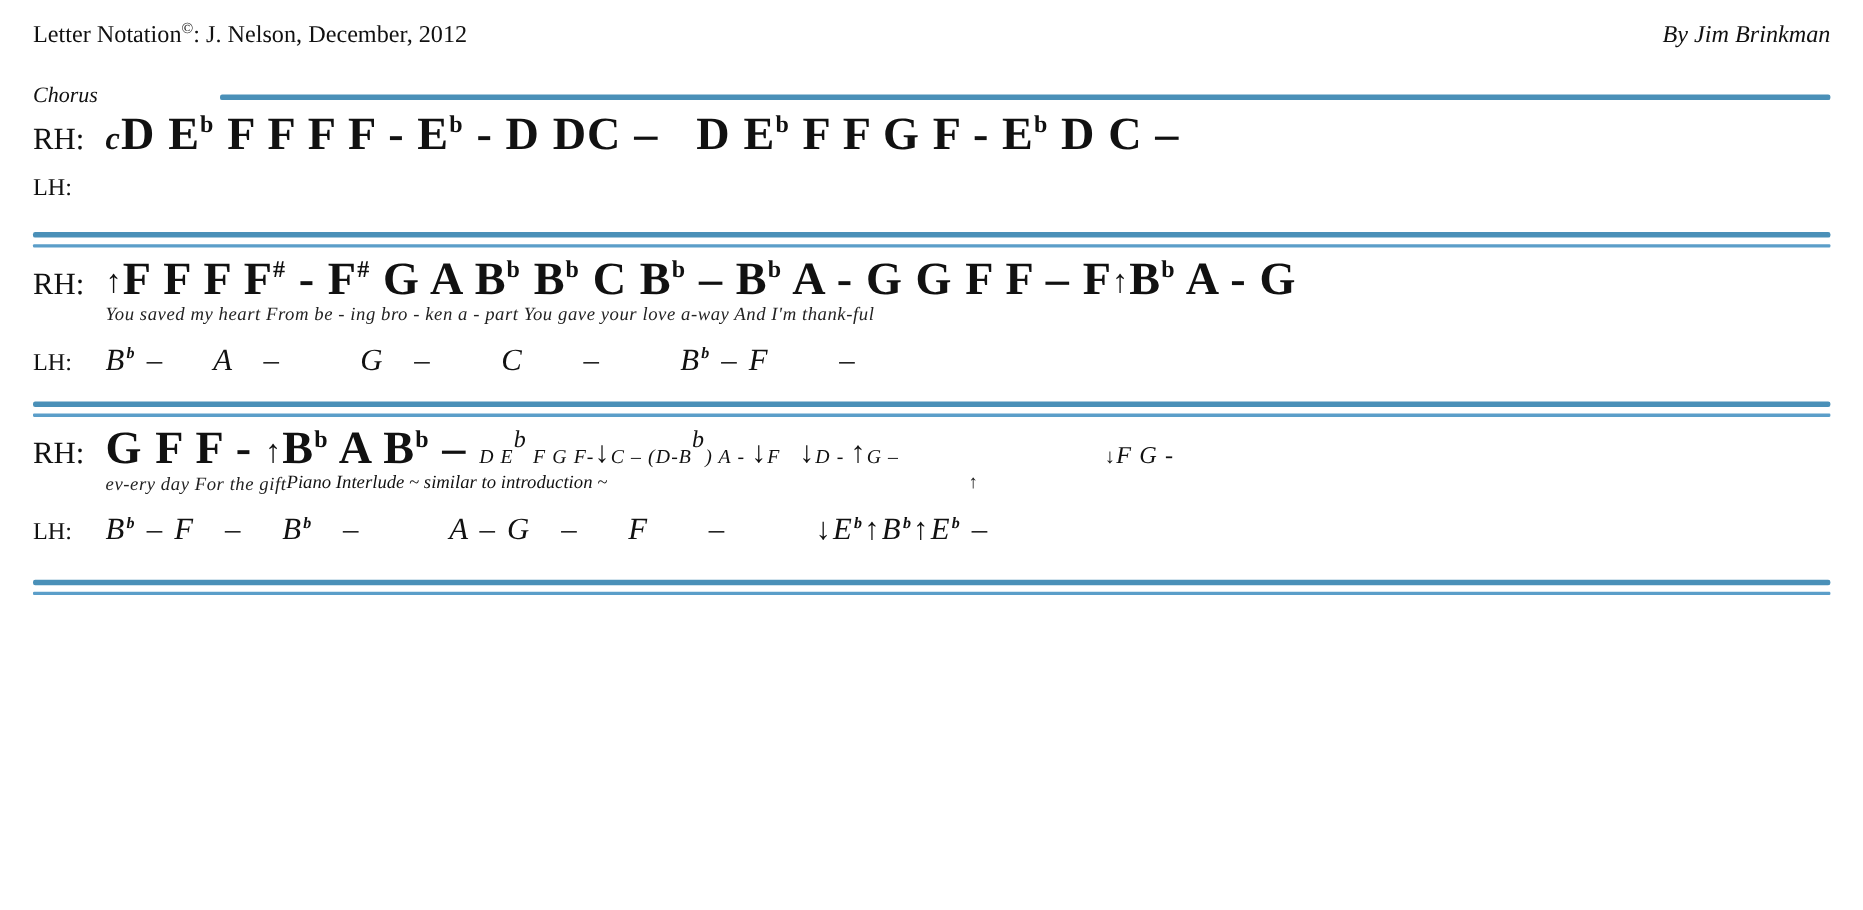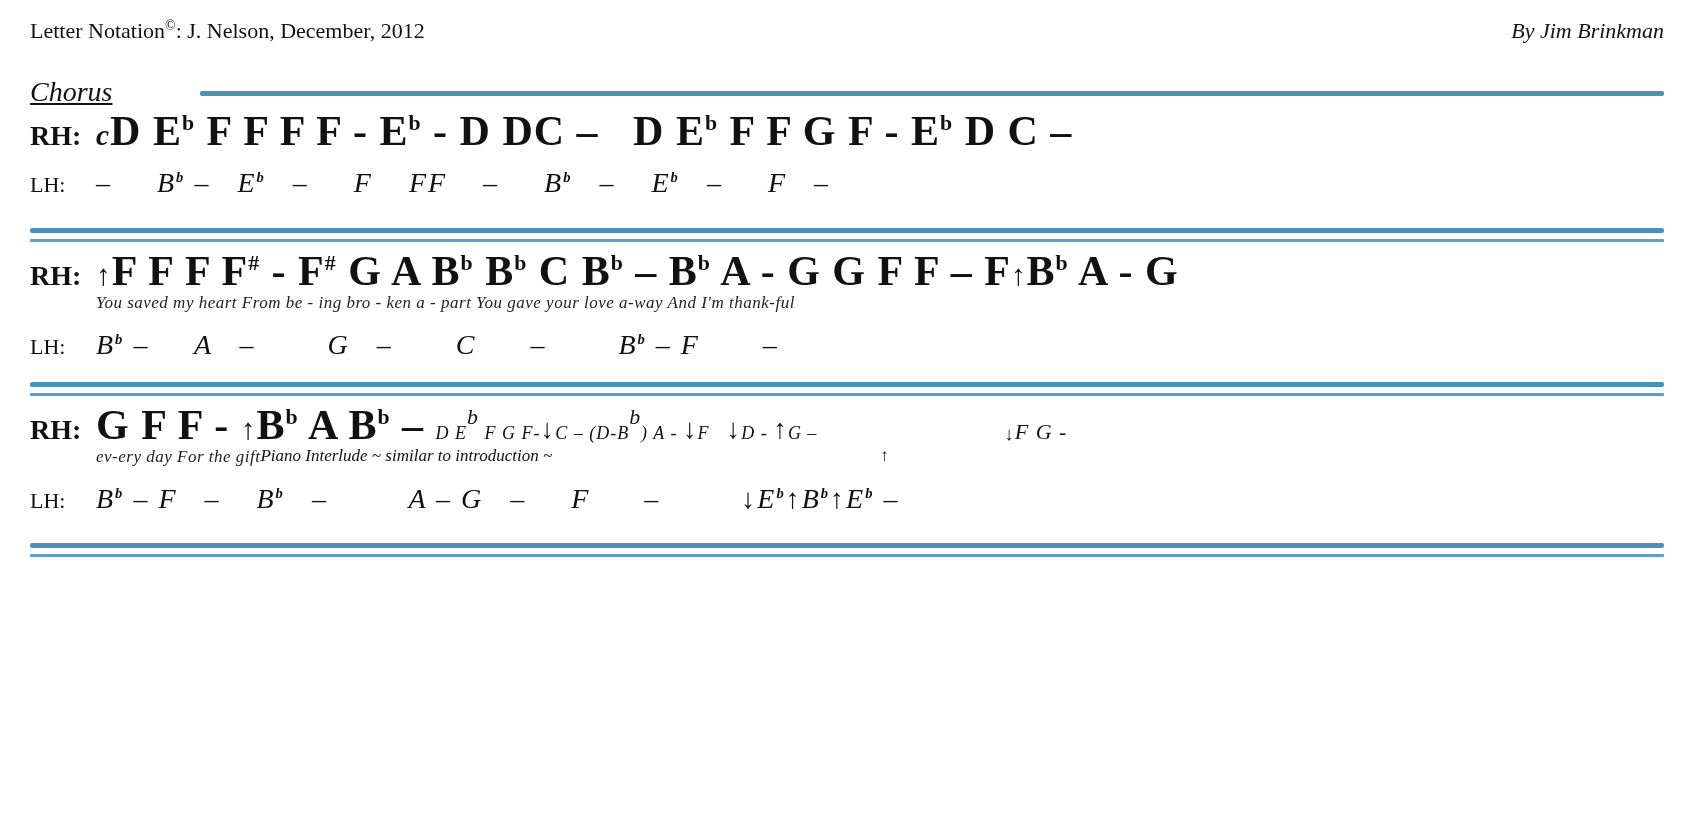--- a/index.html
+++ b/index.html
@@ -31,22 +31,21 @@
     }
     .blue-line-thin {
       height: 3px;
       background: #5b9ec9;
       border-radius: 1px;
       margin: 2px 0 2px 0;
     }
 
     .section-title {
       font-style: italic;
-      font-size: 28px;
-      text-decoration: underline;
+      font-size: 20px;
       margin-bottom: 2px;
       display: inline-block;
       text-align: center;
     }
 
     .section-header-row {
       display: flex;
       align-items: center;
       gap: 0;
       margin-bottom: 0px;
@@ -64,21 +63,21 @@
       align-items: baseline;
       font-size: 42px;
       font-weight: bold;
       line-height: 1.1;
       margin-bottom: 0;
       white-space: nowrap;
       flex-wrap: nowrap;
     }
     .rh-label {
       font-size: 28px;
-      font-weight: bold;
+      font-weight: normal;
       min-width: 60px;
       margin-right: 6px;
       font-style: normal;
     }
     .rh-notes {
       font-size: 42px;
       font-weight: bold;
       letter-spacing: 1px;
       line-height: 1;
     }
@@ -158,23 +157,20 @@
   <div class="rh-row">
     <span class="rh-label">RH:</span>
     <span class="rh-notes">
       <span style="font-size:0.7em;font-style:italic;font-weight:bold;">c</span><span>D E</span><sup class="flat">b</sup><span> F F F F - E</span><sup class="flat">b</sup><span> - D DC – &nbsp; D E</span><sup class="flat">b</sup><span> F F G F - E</span><sup class="flat">b</sup><span> D C –</span>
     </span>
   </div>
 
 
   <div class="lh-row">
     <span class="lh-label">LH:</span>
-    <span class="lh-notes">
-      – &nbsp;&nbsp;&nbsp; B<sup class="flat">b</sup> – &nbsp; E<sup class="flat">b</sup> &nbsp; – &nbsp;&nbsp;&nbsp; F &nbsp;&nbsp; FF &nbsp;&nbsp; – &nbsp;&nbsp;&nbsp; B<sup class="flat">b</sup> &nbsp; – &nbsp;&nbsp; E<sup class="flat">b</sup> &nbsp; – &nbsp;&nbsp;&nbsp; F &nbsp; –
-    </span>
   </div>
 </div>
 
 <div class="section-gap"></div>
 
 <div class="blue-line"></div>
 <div class="blue-line-thin"></div>
 
 <div class="section-gap-sm"></div>
 

